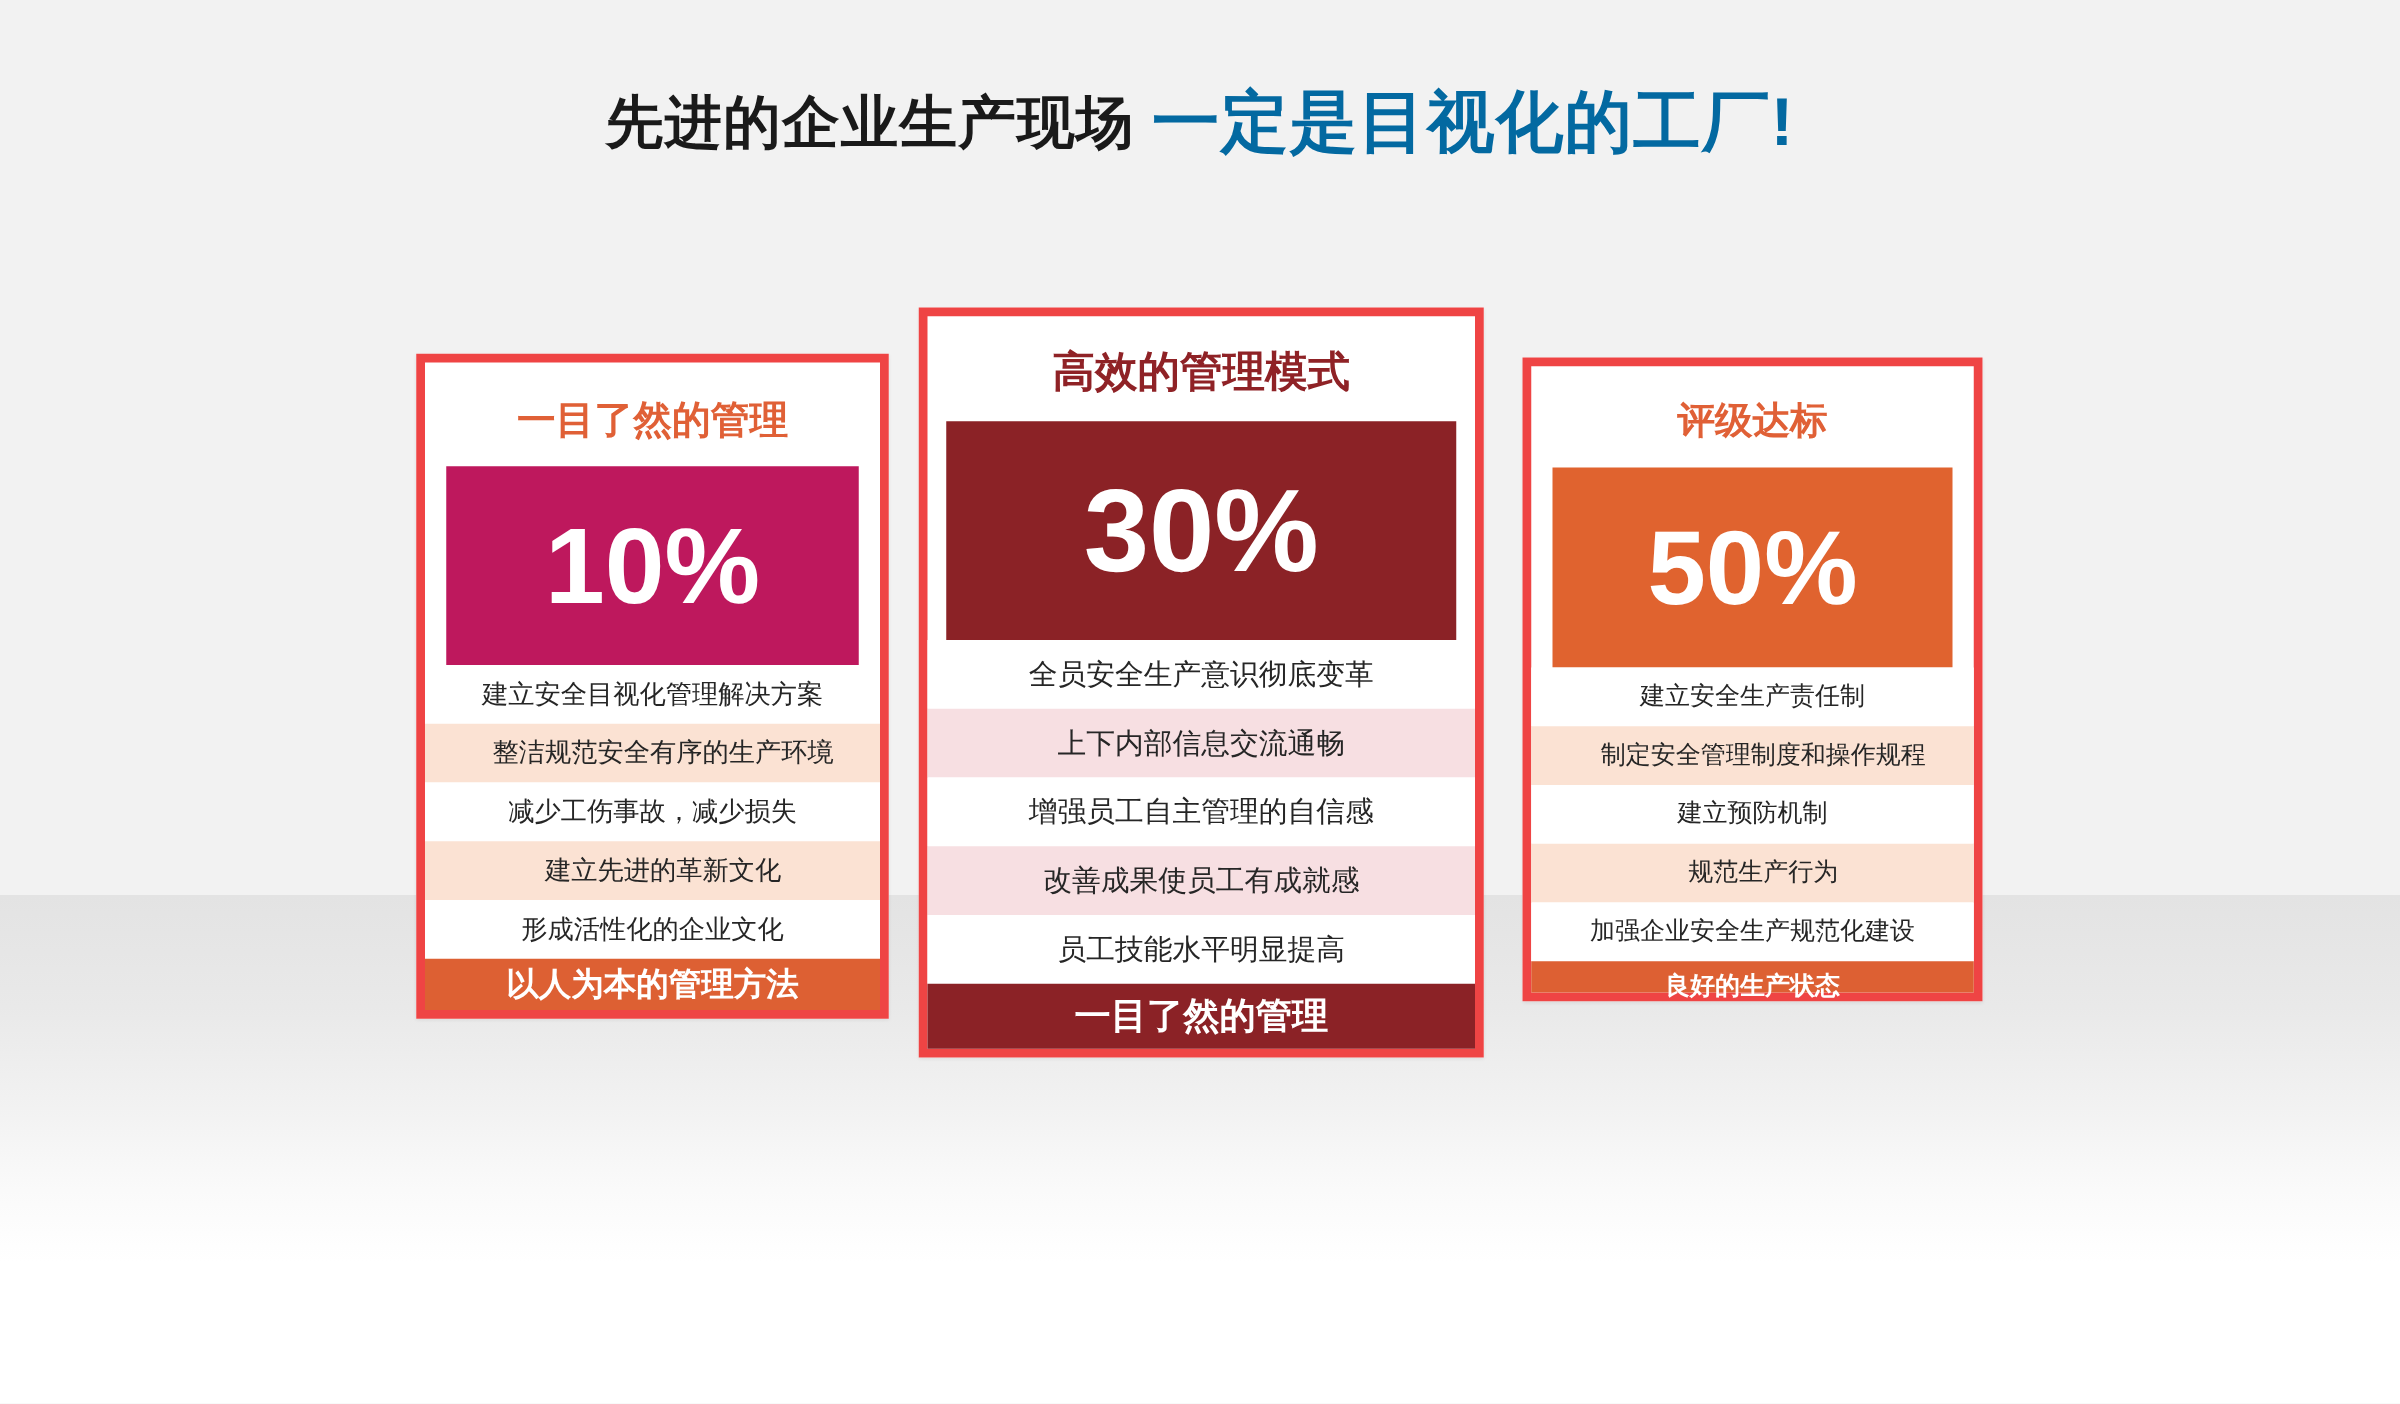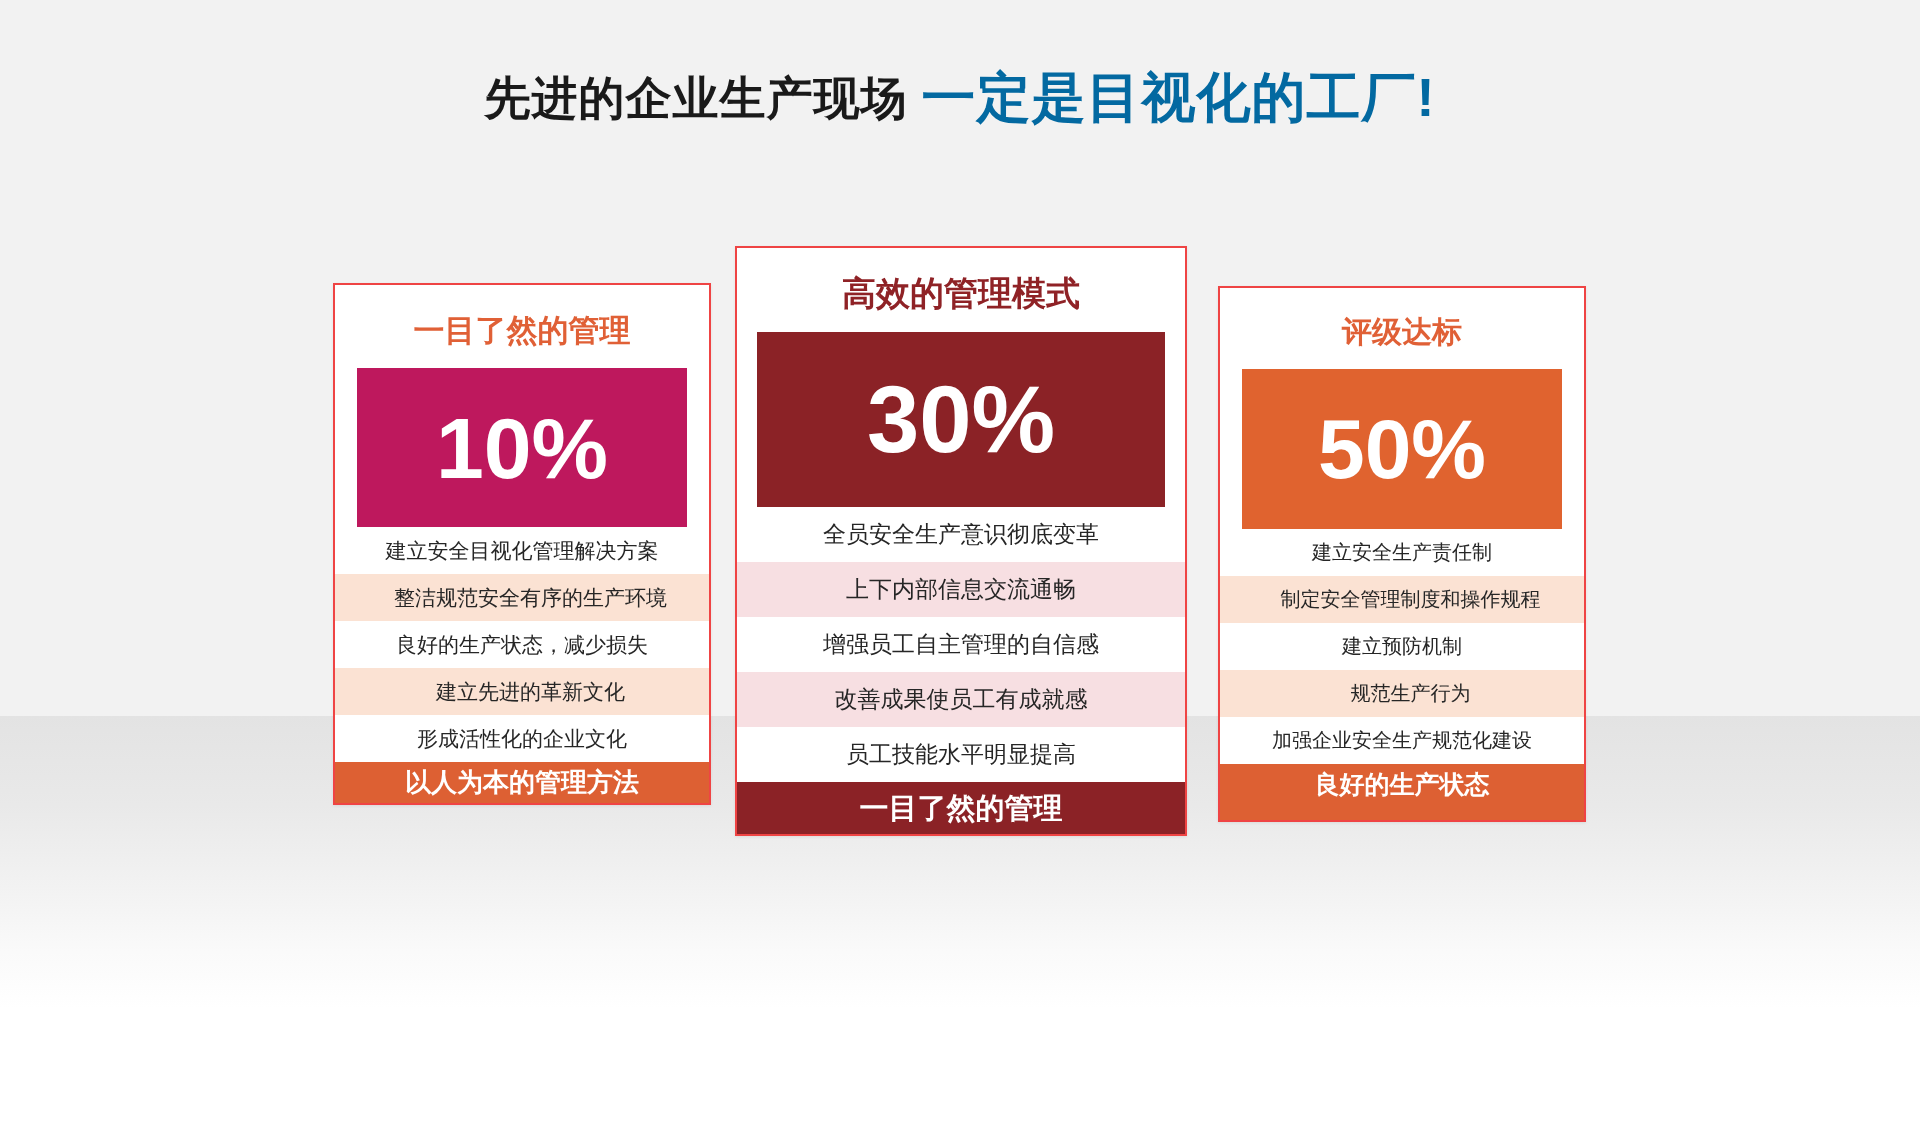--- a/index.html
+++ b/index.html
@@ -55,21 +55,21 @@
     letter-spacing: 1px;
     margin-left: 14px;
     vertical-align: middle;
   }
 
   
   .card {
     position: absolute;
     background: #ffffff;
     box-sizing: border-box;
-    border: 2px solid #ef4444;
+    border: 7px solid #ef4444;
     box-shadow: 0 1px 3px rgba(0,0,0,0.07);
   }
   .card-left  { left: 333px;  top: 283px; width: 378px; }
   .card-mid   { left: 735px;  top: 246px; width: 452px; }
   .card-right { left: 1218px; top: 286px; width: 368px; }
 
   .card-title {
     text-align: center;
     font-weight: bold;
     line-height: 1;
@@ -110,42 +110,42 @@
   .card-mid .row.alt   { background: #f7dfe2; }
 
   .row-footer {
     text-align: center;
     color: #ffffff;
     font-weight: bold;
     white-space: nowrap;
   }
   .card-left .row-footer  { background: #dd6033; font-size: 26px; line-height: 41px; height: 41px; }
   .card-mid .row-footer   { background: #8b2226; font-size: 29px; line-height: 52px; height: 52px; }
-  .card-right .row-footer { background: #dd6033; font-size: 25px; line-height: 41px; height: 56px; }
+  .card-right .row-footer { background: #dd6033; font-size: 20px; line-height: 41px; height: 25px; }
 </style>
 </head>
 <body>
 
 <div class="slide">
 
   <div class="bg-band"></div>
 
   <div class="title-wrap">
     <span class="title-black">先进的企业生产现场</span><span class="title-red">一定是目视化的工厂!</span>
   </div>
 
   <div class="card card-left">
     <div class="card-title">一目了然的管理</div>
     <div class="stat-box">
       <span>10%</span>
     </div>
     <div class="rows">
       <div class="row">建立安全目视化管理解决方案</div>
       <div class="row alt">整洁规范安全有序的生产环境</div>
-      <div class="row">良好的生产状态，减少损失</div>
+      <div class="row">减少工伤事故，减少损失</div>
       <div class="row alt">建立先进的革新文化</div>
       <div class="row">形成活性化的企业文化</div>
       <div class="row-footer">以人为本的管理方法</div>
     </div>
   </div>
 
   <div class="card card-mid">
     <div class="card-title">高效的管理模式</div>
     <div class="stat-box">
       <span>30%</span>

